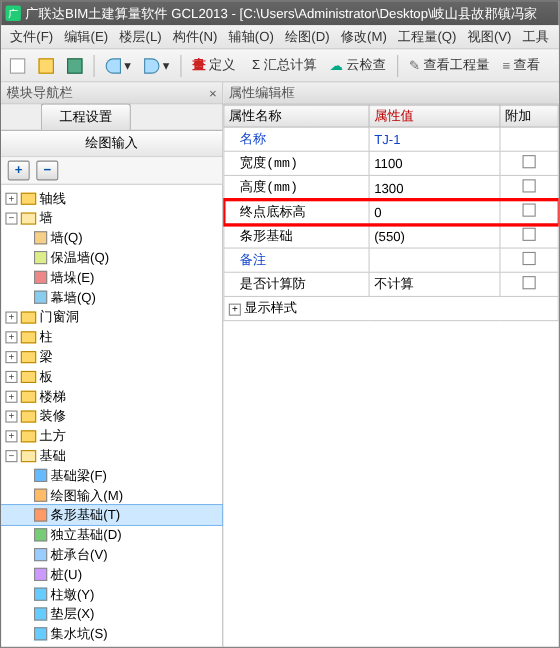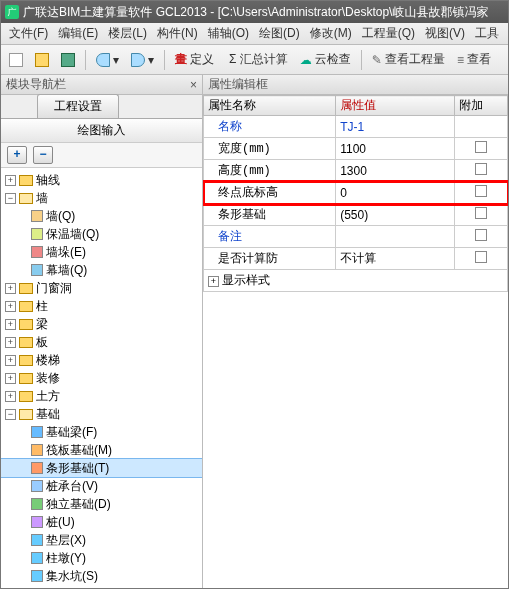--- a/index.html
+++ b/index.html
@@ -203,51 +203,51 @@
           <span>基础</span>
         </div>
       <div class="tree-row">
           <span class="sp" style="width:30px"></span>
           <span class="item-icon" style="background:#6bf"></span>
           <span>基础梁(F)</span>
         </div>
       <div class="tree-row">
           <span class="sp" style="width:30px"></span>
           <span class="item-icon" style="background:#fb6"></span>
-          <span>筏板基础(M)</span>
+          <span>绘图输入(M)</span>
         </div>
       <div class="tree-row sel">
           <span class="sp" style="width:30px"></span>
           <span class="item-icon" style="background:#f96"></span>
           <span>条形基础(T)</span>
         </div>
       <div class="tree-row">
           <span class="sp" style="width:30px"></span>
+          <span class="item-icon" style="background:#7c7"></span>
+          <span>独立基础(D)</span>
+        </div>
+      <div class="tree-row">
+          <span class="sp" style="width:30px"></span>
           <span class="item-icon" style="background:#9cf"></span>
           <span>桩承台(V)</span>
         </div>
       <div class="tree-row">
           <span class="sp" style="width:30px"></span>
-          <span class="item-icon" style="background:#7c7"></span>
-          <span>独立基础(D)</span>
-        </div>
-      <div class="tree-row">
-          <span class="sp" style="width:30px"></span>
           <span class="item-icon" style="background:#c9f"></span>
           <span>桩(U)</span>
         </div>
       <div class="tree-row">
           <span class="sp" style="width:30px"></span>
           <span class="item-icon" style="background:#6cf"></span>
+          <span>柱墩(Y)</span>
+        </div>
+      <div class="tree-row">
+          <span class="sp" style="width:30px"></span>
+          <span class="item-icon" style="background:#6cf"></span>
           <span>垫层(X)</span>
-        </div>
-      <div class="tree-row">
-          <span class="sp" style="width:30px"></span>
-          <span class="item-icon" style="background:#6cf"></span>
-          <span>柱墩(Y)</span>
         </div>
       <div class="tree-row">
           <span class="sp" style="width:30px"></span>
           <span class="item-icon" style="background:#6cf"></span>
           <span>集水坑(S)</span>
         </div>
       <div class="tree-row">
           <span class="sp" style="width:30px"></span>
           <span>地沟(G)</span>
         </div>

